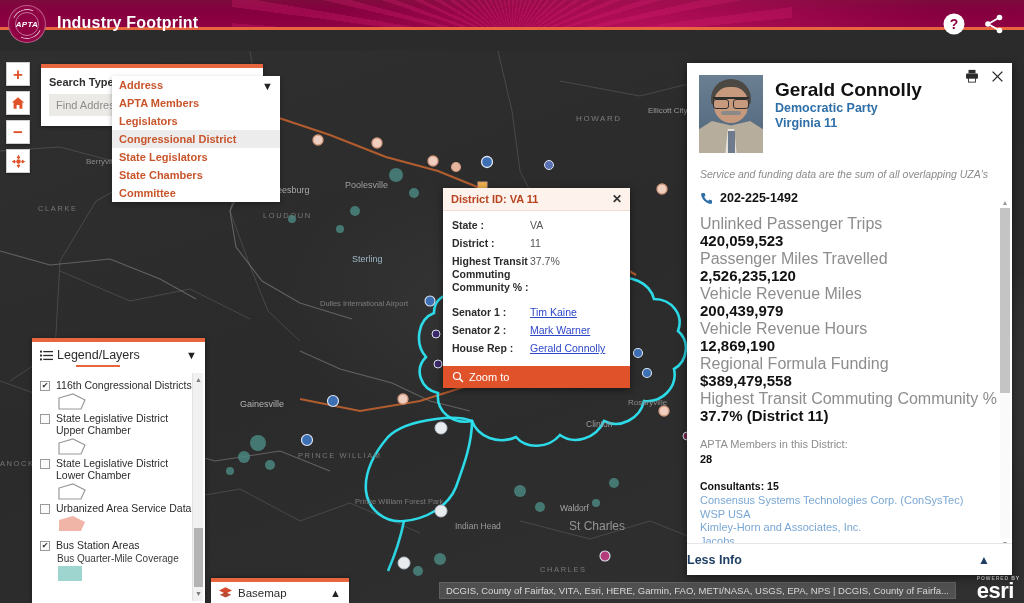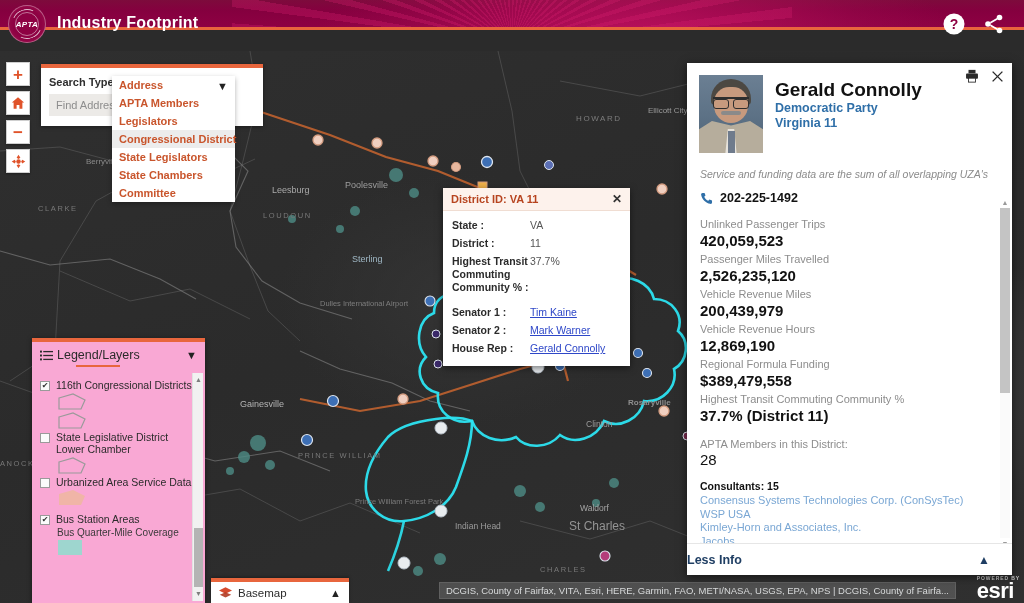--- a/index.html
+++ b/index.html
@@ -112,37 +112,37 @@
     padding: 8px 0 0 0;
   }
   #search-row { display:flex; align-items:center; padding: 0 8px 6px 8px; }
   #search-type-label { font-size:11px; font-weight:bold; color:#2f2f2f; }
   #find-input {
     margin: 0 8px 10px 8px; height: 22px; background:#eceae7; border:none;
     display:flex; align-items:center; padding: 0 7px;
     color:#8d8d8d; font-size:11px; width: 150px;
   }
   #search-dropdown {
-    position:absolute; left:71px; top:8px; width:123px;
+    position:absolute; left:71px; top:8px; width:168px;
     background:#ffffff; box-shadow:0 2px 5px rgba(0,0,0,.3); z-index:55;
   }
   .sd-item {
     padding: 3px 7px; font-size:11px; color:#c9552c; font-weight:bold; cursor:pointer;
     white-space:nowrap;
   }
   .sd-item.selected-value { font-weight:bold; }
   .sd-item.highlight { background:#ececec; }
   #sd-caret {
     position:absolute; right:7px; top:4px; color:#222; font-size:11px; font-weight:bold;
   }
 
   
   #legend-panel {
     position:absolute; left:32px; top:338px; width:173px; height:265px;
-    background:#f9a8d4; border-top:4px solid #e8663d;
+    background:#ffffff; border-top:4px solid #e8663d;
     box-shadow:0 1px 5px rgba(0,0,0,.45); z-index:45; overflow:hidden;
   }
   #legend-head {
     display:flex; align-items:center; justify-content:space-between;
     padding: 6px 8px 5px 8px; position:relative;
   }
   #legend-title { font-size:12.5px; color:#2b2b2b; display:flex; align-items:center; gap:4px; }
   #legend-head::after {
     content:""; position:absolute; left:44px; bottom:0; width:44px; height:2px; background:#e8663d;
   }
@@ -229,25 +229,25 @@
   #portrait .tie { position:absolute; left:29px; bottom:0; width:7px; height:22px; background:#6f7b8c; }
   #ip-titles { padding-top:4px; }
   #ip-name { font-size:19px; font-weight:bold; color:#111; line-height:22px; }
   #ip-party, #ip-district { font-size:12.5px; font-weight:bold; color:#2f6fa8; line-height:15px; }
   #ip-note {
     font-size:10.5px; color:#8b8b8b; font-style:italic; padding: 8px 13px 0 13px; line-height:14px;
   }
   #ip-phone { display:flex; align-items:center; gap:7px; padding: 10px 13px 0 13px; }
   #ip-phone .num { font-size:12.5px; font-weight:bold; color:#111; }
   #ip-stats { padding: 12px 13px 0 13px; }
-  .stat-k { font-size:11px; color:#8d8d8d; line-height:14px; }
+  .stat-k { font-size:16px; color:#8d8d8d; line-height:14px; }
   .stat-v { font-size:15px; font-weight:bold; color:#111; line-height:19px; margin-bottom:2px; }
   #ip-members { padding: 10px 13px 0 13px; }
   #ip-members .k { font-size:11px; color:#8d8d8d; line-height:15px; }
-  #ip-members .v { font-size:15px; font-weight:normal; color:#111; line-height:15px; }
+  #ip-members .v { font-size:11px; font-weight:bold; color:#111; line-height:15px; }
   #ip-cons { padding: 12px 13px 0 13px; }
   #ip-cons .cons-head { font-size:10.5px; font-weight:bold; color:#111; line-height:15px; }
   #ip-cons a { display:block; font-size:11px; color:#7aa7d4; line-height:13.5px; text-decoration:none; }
   #ip-scroll { position:absolute; right:2px; top:145px; bottom:37px; width:10px; background:#fafafa; }
   #ip-thumb { position:absolute; left:0; top:0; width:10px; height:185px; background:#c4c4c4; }
   #ip-sb-up, #ip-sb-dn { position:absolute; left:0; width:10px; height:11px; color:#9a9a9a; font-size:7px; text-align:center; line-height:11px; }
   #ip-footer {
     position:absolute; left:0; right:0; bottom:0; height:32px; border-top:1px solid #e6e6e6;
     display:flex; align-items:center; gap:0; background:#fff; cursor:pointer;
   }
@@ -406,25 +406,25 @@
         <div style="position: absolute; left: 648px; top: 55px; font-size: 8px; color: rgb(154, 154, 154); white-space: nowrap;">Ellicott City</div>
         <div style="position: absolute; left: 86px; top: 106px; font-size: 8px; color: rgb(138, 138, 138); white-space: nowrap;">Berryville</div>
         <div style="position: absolute; left: 345px; top: 129px; font-size: 9px; color: rgb(158, 158, 158); white-space: nowrap;">Poolesville</div>
         <div style="position: absolute; left: 272px; top: 134px; font-size: 9px; color: rgb(169, 169, 169); white-space: nowrap;">Leesburg</div>
         <div style="position: absolute; left: 38px; top: 153px; font-size: 7.5px; color: rgb(120, 120, 120); white-space: nowrap; letter-spacing: 1.6px;">CLARKE</div>
         <div style="position: absolute; left: 263px; top: 160px; font-size: 7.5px; color: rgb(120, 120, 120); white-space: nowrap; letter-spacing: 1.6px;">LOUDOUN</div>
         <div style="position: absolute; left: 352px; top: 203px; font-size: 9px; color: rgb(159, 183, 196); white-space: nowrap;">Sterling</div>
         <div style="position: absolute; left: 320px; top: 248px; font-size: 7.5px; color: rgb(126, 126, 126); white-space: nowrap;">Dulles International Airport</div>
         <div style="position: absolute; left: 240px; top: 348px; font-size: 9px; color: rgb(180, 180, 180); white-space: nowrap;">Gainesville</div>
         <div style="position: absolute; left: 586px; top: 368px; font-size: 8.5px; color: rgb(156, 156, 156); white-space: nowrap;">Clinton</div>
-        <div style="position: absolute; left: 628px; top: 347px; font-size: 8px; color: rgb(142, 142, 142); white-space: nowrap; font-weight: bold;">Rosaryville</div>
+        <div style="position: absolute; left: 628px; top: 347px; font-size: 8px; color: rgb(142, 142, 142); white-space: nowrap;">Rosaryville</div>
         <div style="position: absolute; left: 298px; top: 400px; font-size: 7.5px; color: rgb(120, 120, 120); white-space: nowrap; letter-spacing: 1.6px;">PRINCE WILLIAM</div>
         <div style="position: absolute; left: 355px; top: 446px; font-size: 7.5px; color: rgb(123, 123, 123); white-space: nowrap;">Prince William Forest Park</div>
         <div style="position: absolute; left: 455px; top: 470px; font-size: 8.5px; color: rgb(156, 156, 156); white-space: nowrap;">Indian Head</div>
-        <div style="position: absolute; left: 560px; top: 452px; font-size: 8.5px; color: rgb(164, 164, 164); white-space: nowrap; margin-left: 20px;">Waldorf</div>
+        <div style="position: absolute; left: 560px; top: 452px; font-size: 8.5px; color: rgb(164, 164, 164); white-space: nowrap;">Waldorf</div>
         <div style="position: absolute; left: 569px; top: 468px; font-size: 12px; color: rgb(148, 148, 148); white-space: nowrap;">St Charles</div>
         <div style="position: absolute; left: 540px; top: 514px; font-size: 7.5px; color: rgb(120, 120, 120); white-space: nowrap; letter-spacing: 1.6px;">CHARLES</div>
         <div style="position: absolute; left: 0px; top: 408px; font-size: 7.5px; color: rgb(120, 120, 120); white-space: nowrap; letter-spacing: 1.6px;">ANOCK</div>
       </div>
 
     <div id="attribution">DCGIS, County of Fairfax, VITA, Esri, HERE, Garmin, FAO, METI/NASA, USGS, EPA, NPS | DCGIS, County of Fairfa...</div>
     <div id="esri-logo">
       <div class="pb">POWERED BY</div>
       <div class="esri">esri</div>
     </div>
@@ -494,20 +494,24 @@
             <div class="lg-cb">✔</div>
             <div class="lg-label">116th Congressional Districts</div>
           </div>
           <div class="lg-swatch-wrap">
             <div class="lg-poly" style="background: transparent; border: none; clip-path: none;"><svg width="28" height="17" viewBox="0 0 28 17">
                 <path d="M1,5 L15,1 L27,7 L23,16 L1,16 Z" fill="none" stroke="#9a9a9a" stroke-width="1.2"></path>
               </svg></div>
           </div>
         </div>
         <div class="lg-item">
+          <div class="lg-row">
+            <div class="lg-cb"></div>
+            <div class="lg-label">State Legislative District Upper Chamber</div>
+          </div>
           <div class="lg-swatch-wrap">
             <div class="lg-poly" style="background: transparent; border: none; clip-path: none;"><svg width="28" height="17" viewBox="0 0 28 17">
                 <path d="M1,5 L15,1 L27,7 L23,16 L1,16 Z" fill="none" stroke="#9a9a9a" stroke-width="1.2"></path>
               </svg></div>
           </div>
         </div>
         <div class="lg-item">
           <div class="lg-row">
             <div class="lg-cb"></div>
             <div class="lg-label">State Legislative District Lower Chamber</div>
@@ -586,20 +590,27 @@
           </div>
           <div class="dp-row">
             <div class="dp-k">Senator 2 :</div>
             <div class="dp-v"><a href="#">Mark Warner</a></div>
           </div>
           <div class="dp-row">
             <div class="dp-k">House Rep :</div>
             <div class="dp-v"><a href="#">Gerald Connolly</a></div>
           </div>
         </div>
+    </div>
+    <div id="dp-zoomto">
+      <svg width="12" height="12" viewBox="0 0 16 16">
+        <circle cx="6.6" cy="6.6" r="4.6" fill="none" stroke="#ffffff" stroke-width="1.6"></circle>
+        <line x1="10.2" y1="10.2" x2="14.6" y2="14.6" stroke="#ffffff" stroke-width="2"></line>
+      </svg>
+      <span>Zoom to</span>
     </div>
   </div>
 
   <div id="info-panel">
     <div id="ip-tools">
       <span class="ip-tool">
         <svg width="14" height="14" viewBox="0 0 16 16">
           <rect x="4" y="1" width="8" height="4" fill="#2b2b2b"></rect>
           <rect x="1.2" y="5" width="13.6" height="6" rx="1" fill="#2b2b2b"></rect>
           <rect x="4" y="10.5" width="8" height="4.5" fill="#ffffff" stroke="#2b2b2b" stroke-width="1"></rect>

